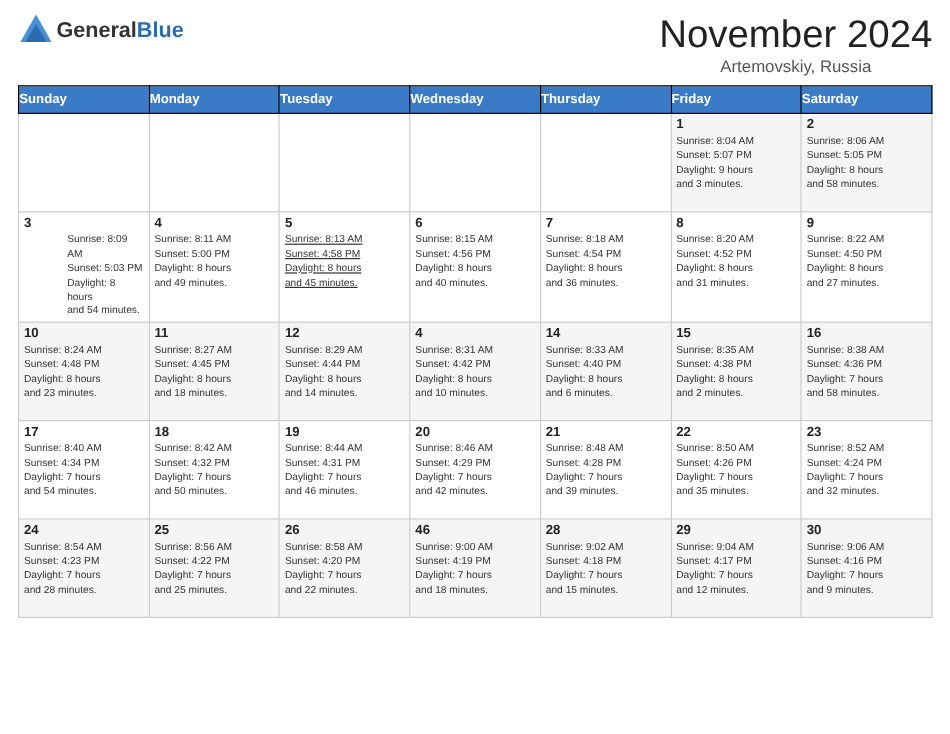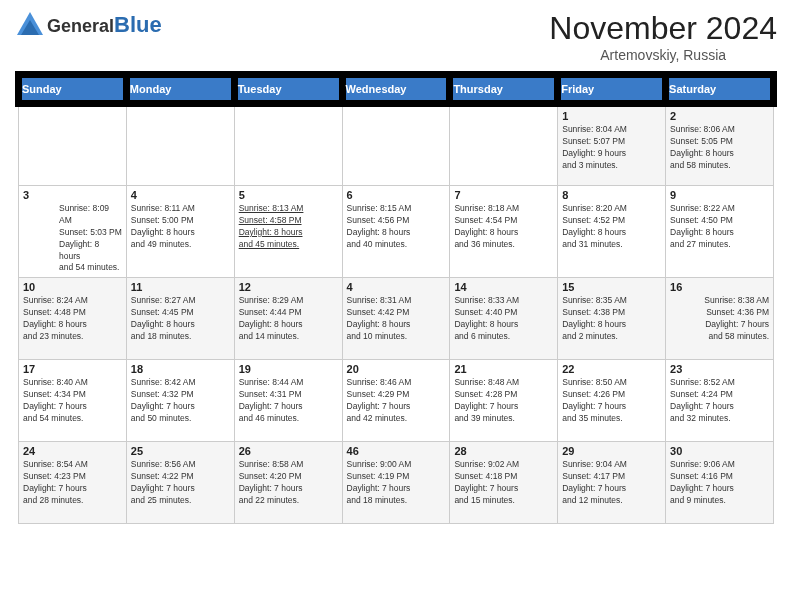--- a/index.html
+++ b/index.html
@@ -45,21 +45,21 @@
       border-collapse: collapse;
       table-layout: fixed;
     }
     .calendar thead th {
       background: #3a7bc8;
       color: #fff;
       font-size: 11px;
       font-weight: bold;
       padding: 5px 0;
       text-align: left;
-      border: 7px solid #000000;
+      border: 1px solid #000000;
     }
     .calendar tbody td {
       border: 1px solid #ccc;
       vertical-align: top;
       padding: 3px 4px;
       font-size: 9px;
       color: #333;
       height: 82px;
       background: #fff;
     }
@@ -97,21 +97,21 @@
 
 <div class="page">
   <div class="header">
     <div class="logo">
       <div class="logo-wrapper">
         <svg class="logo-svg" width="30" height="30" viewBox="0 0 30 30">
           <polygon points="15,2 28,25 2,25" fill="#4a90d9"></polygon>
           <polygon points="15,10 24,25 6,25" fill="#2b6cb0"></polygon>
         </svg>
         <div>
-          <span class="logo-general" style="font-size:18px;font-weight:bold;color:#333;">General</span><span class="logo-blue" style="font-size:22px;font-weight:bold;color:#2b6cb0;">Blue</span>
+          <span class="logo-general" style="font-size:18px;font-weight:bold;color:#333;">General</span><span class="logo-blue" style="font-size:18px;font-weight:bold;color:#2b6cb0;">Blue</span>
         </div>
       </div>
     </div>
     <div class="title-block">
       <div class="month-title">November 2024</div>
       <div class="subtitle">Artemovskiy, Russia</div>
     </div>
   </div>
 
   <table class="calendar">
@@ -237,21 +237,21 @@
           </td>
           <td>
             <span class="day-number">15</span>
             <div class="day-info" style="white-space: pre-line;">Sunrise: 8:35 AM
 Sunset: 4:38 PM
 Daylight: 8 hours
 and 2 minutes.</div>
           </td>
           <td>
             <span class="day-number">16</span>
-            <div class="day-info" style="white-space: pre-line; text-align: right;">Sunrise: 8:38 AM
+            <div class="day-info" style="white-space: pre-line;">Sunrise: 8:38 AM
 Sunset: 4:36 PM
 Daylight: 7 hours
 and 58 minutes.</div>
           </td>
         </tr>
         <tr>
           <td>
             <span class="day-number">17</span>
             <div class="day-info" style="white-space: pre-line;">Sunrise: 8:40 AM
 Sunset: 4:34 PM

